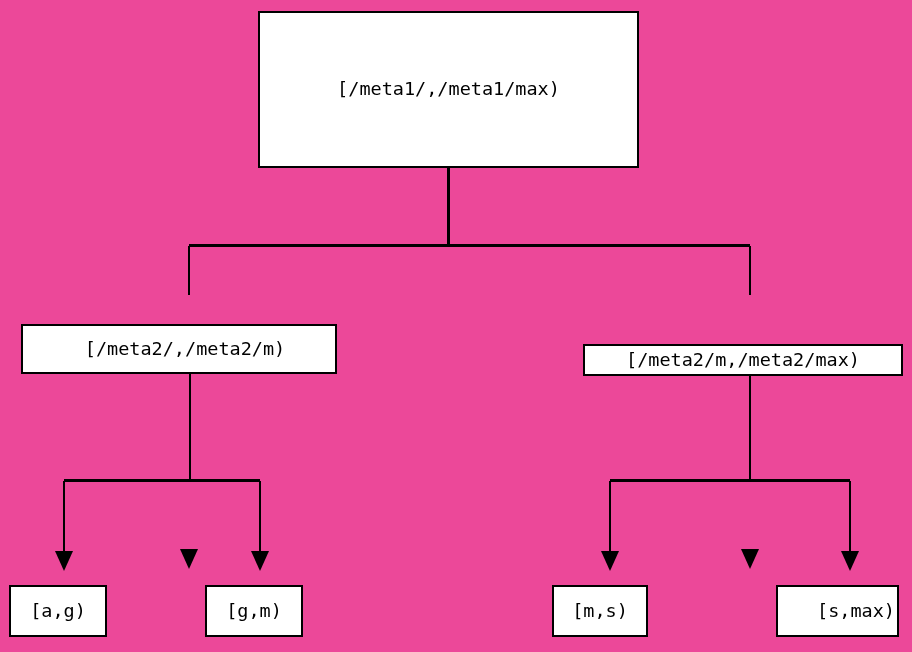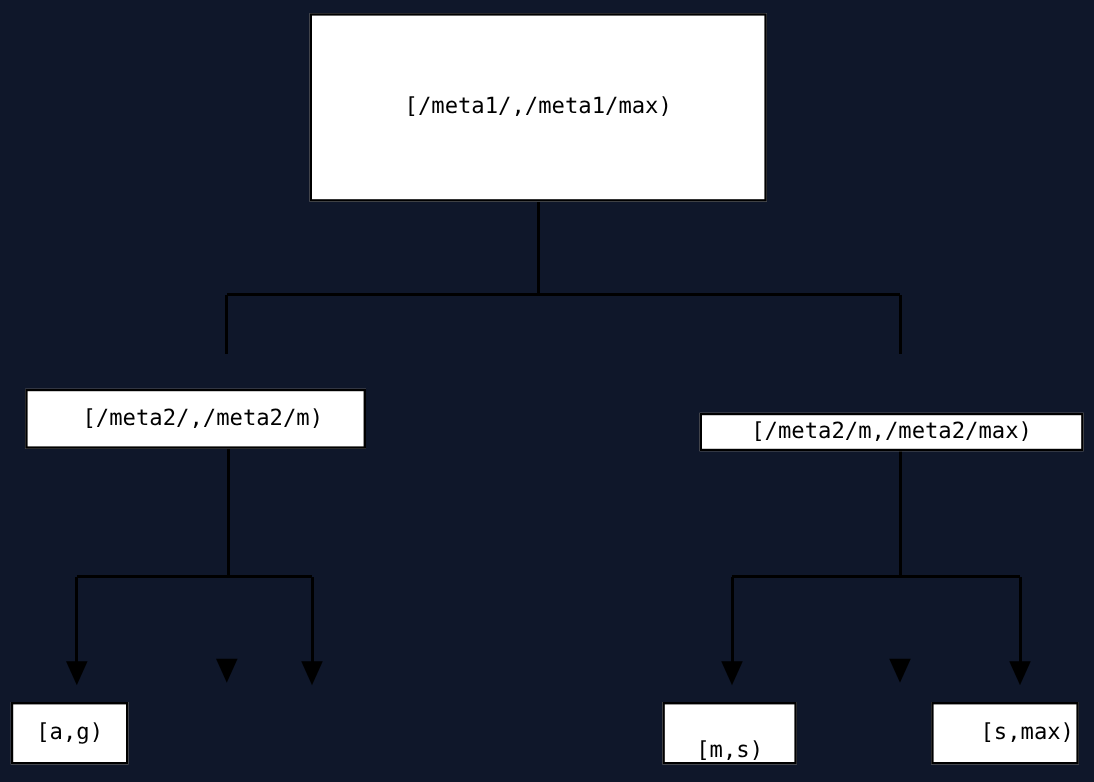--- a/index.html
+++ b/index.html
@@ -4,21 +4,21 @@
 <style>
   html, body {
     margin: 0;
     padding: 0;
     background: #ffffff;
   }
   #canvas {
     position: relative;
     width: 912px;
     height: 652px;
-    background: #0f172a;
+    background: #ec4899;
     font-family: "DejaVu Sans Mono", monospace;
     overflow: hidden;
   }
   .node {
     position: absolute;
     box-sizing: border-box;
     border: 2px solid #000000;
     background: #ffffff;
     display: flex;
     align-items: center;
@@ -75,34 +75,37 @@
       <polygon points="251,551 269,551 260,571"></polygon>
       <polygon points="601,551 619,551 610,571"></polygon>
       <polygon points="841,551 859,551 850,571"></polygon>
     </g>
   </svg>
 
   <div class="node" style="left:258px; top:11px; width:381px; height:157px;">
     <span class="node-label">[/meta1/,/meta1/max)</span>
   </div>
 
-  <div class="node" style="left:21px; top:324px; width:284px; height:50px;padding-left:12px;">
+  <div class="node" style="left:21px; top:324px; width:316px; height:50px;padding-left:12px;">
     <span class="node-label">[/meta2/,/meta2/m)</span>
   </div>
 
   <div class="node" style="left:583px; top:324px; width:320px; height:32px;margin-top:20px;">
     <span class="node-label">[/meta2/m,/meta2/max)</span>
   </div>
 
   <div class="node" style="left:9px; top:585px; width:98px; height:52px;text-align:right;">
     <span class="node-label">[a,g)</span>
   </div>
 
+  <div class="node" style="left:205px; top:585px; width:98px; height:52px;">
+    <span class="node-label">[g,m)</span>
+  </div>
 
-  <div class="node" style="left:552px; top:585px; width:112px; height:52px;align-items:flex-end;">
+  <div class="node" style="left:552px; top:585px; width:96px; height:52px;">
     <span class="node-label">[m,s)</span>
   </div>
 
   <div class="node" style="left:776px; top:585px; width:123px; height:52px;padding-left:37px;">
     <span class="node-label">[s,max)</span>
   </div>
 
 </div>
 
 </body></html>

